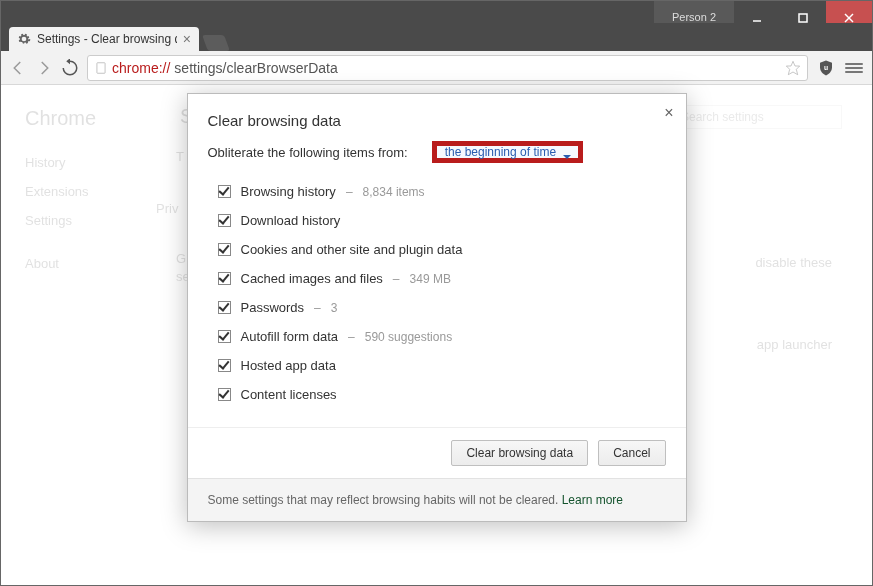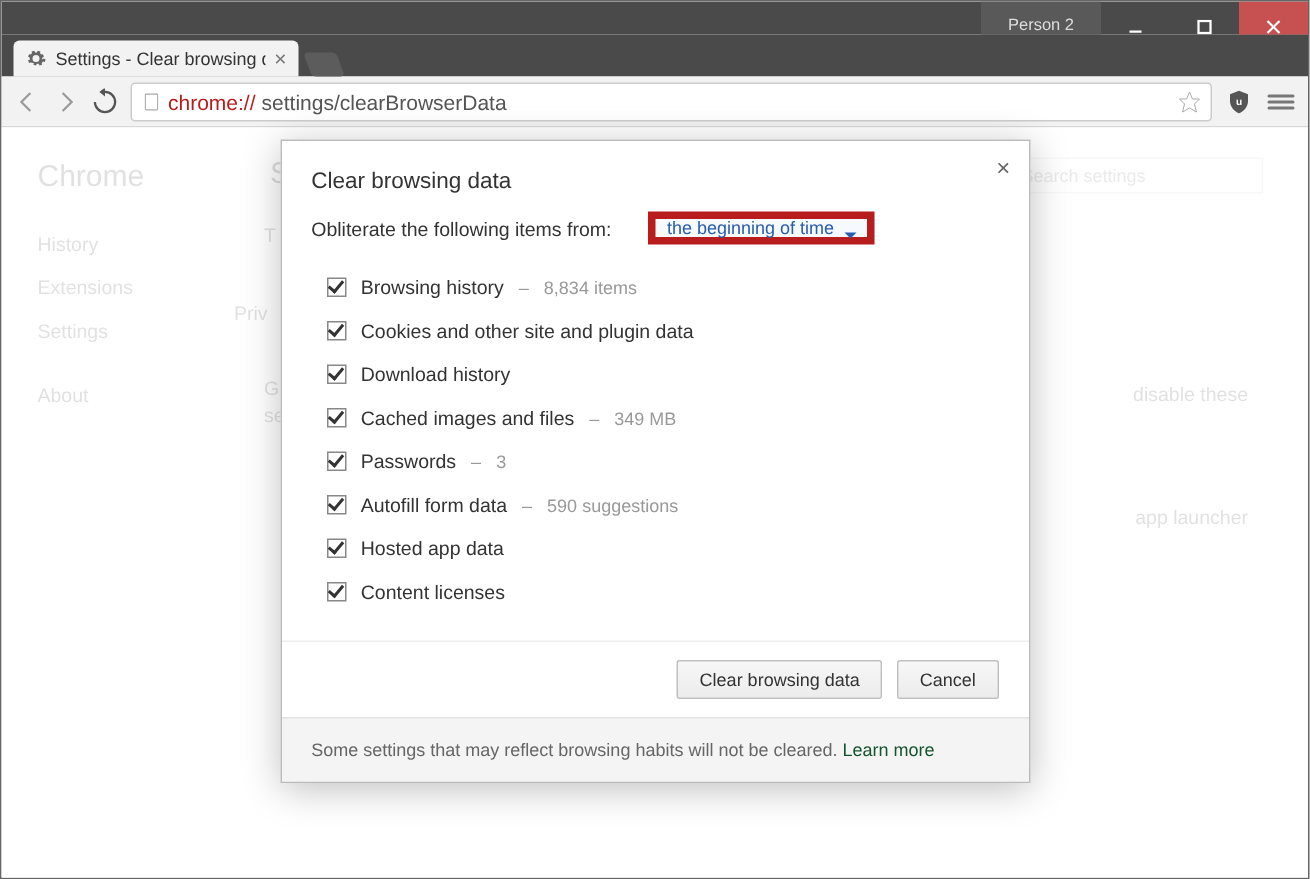--- a/index.html
+++ b/index.html
@@ -174,25 +174,25 @@
         </div>
         <div id="check-list">
             <div class="check-row">
               <span class="check checked"></span>
               <span>Browsing history</span>
               <span class="meta">–</span>
               <span class="meta">8,834 items</span>
             </div>
             <div class="check-row">
               <span class="check checked"></span>
+              <span>Download history</span>
+            </div>
+            <div class="check-row">
+              <span class="check checked"></span>
               <span>Cookies and other site and plugin data</span>
-            </div>
-            <div class="check-row">
-              <span class="check checked"></span>
-              <span>Download history</span>
             </div>
             <div class="check-row">
               <span class="check checked"></span>
               <span>Cached images and files</span>
               <span class="meta">–</span>
               <span class="meta">349 MB</span>
             </div>
             <div class="check-row">
               <span class="check checked"></span>
               <span>Passwords</span>

